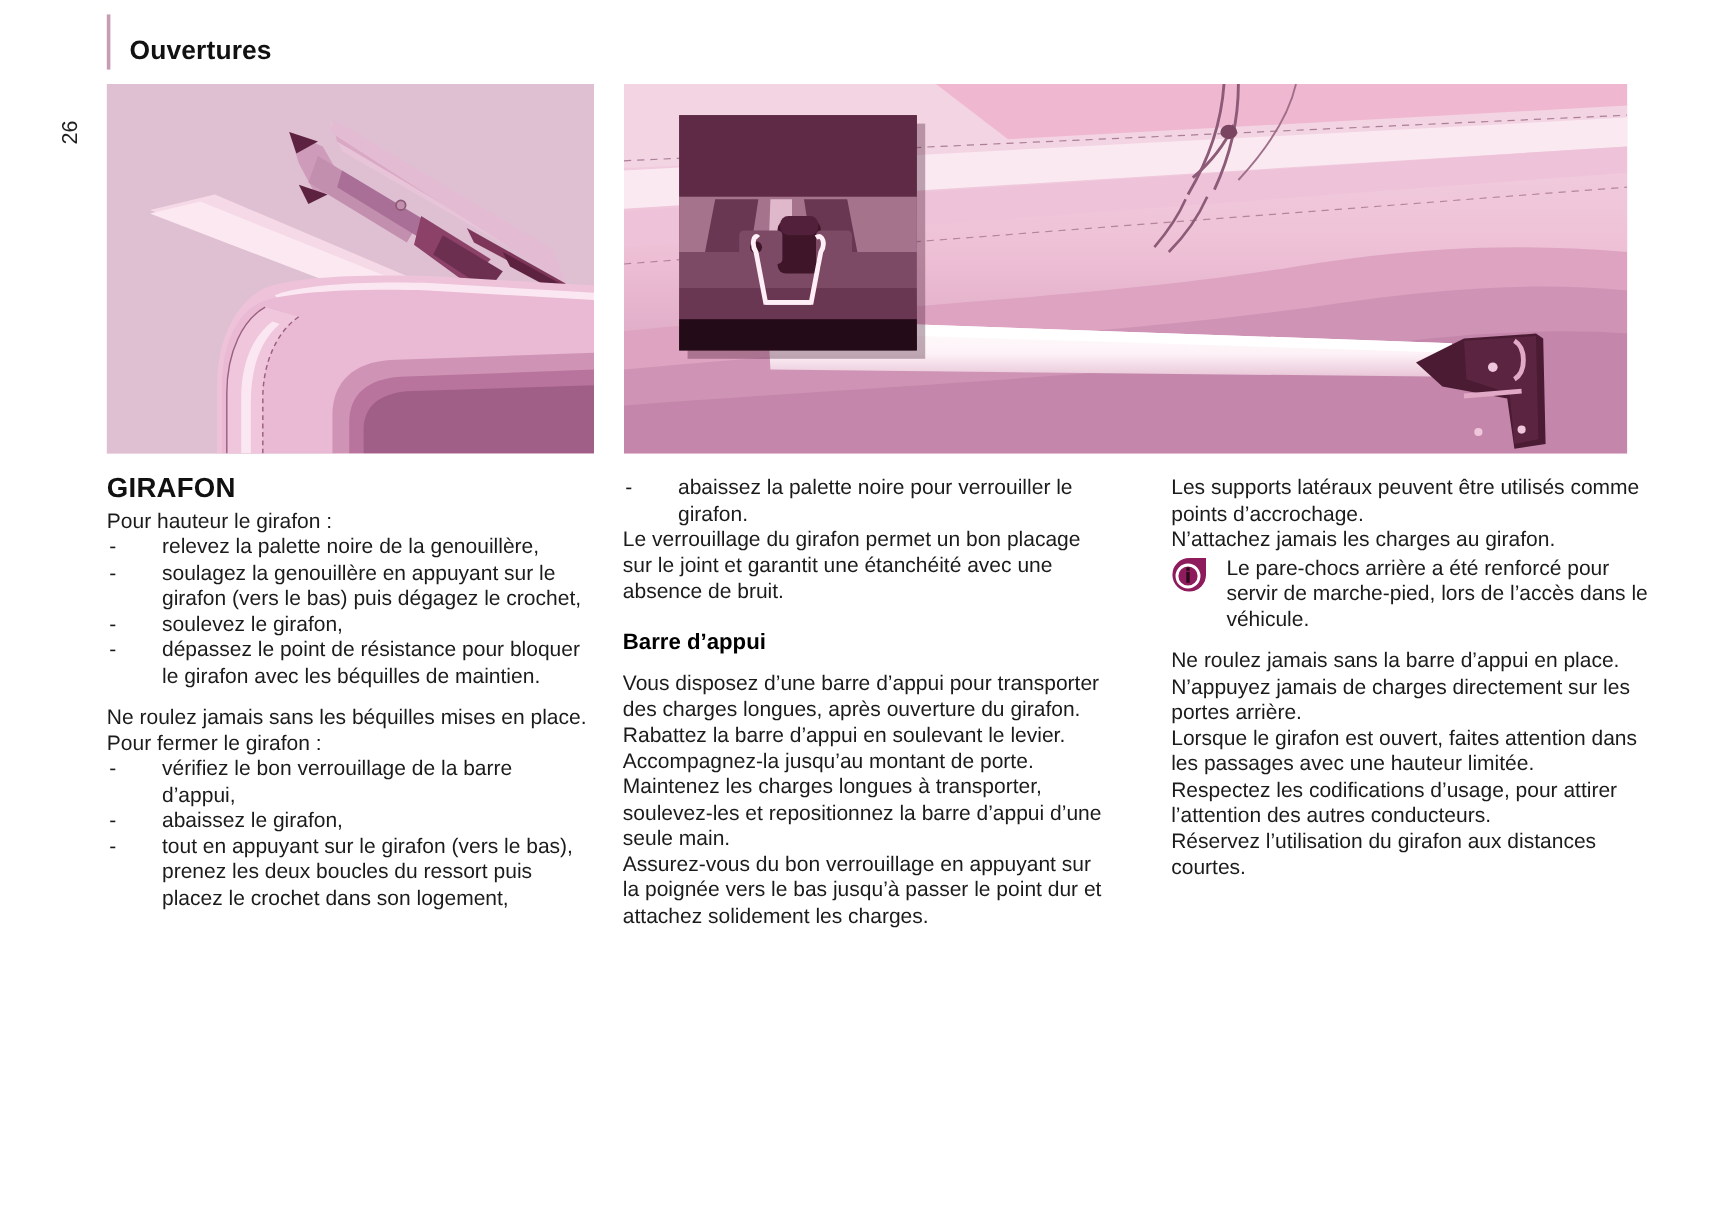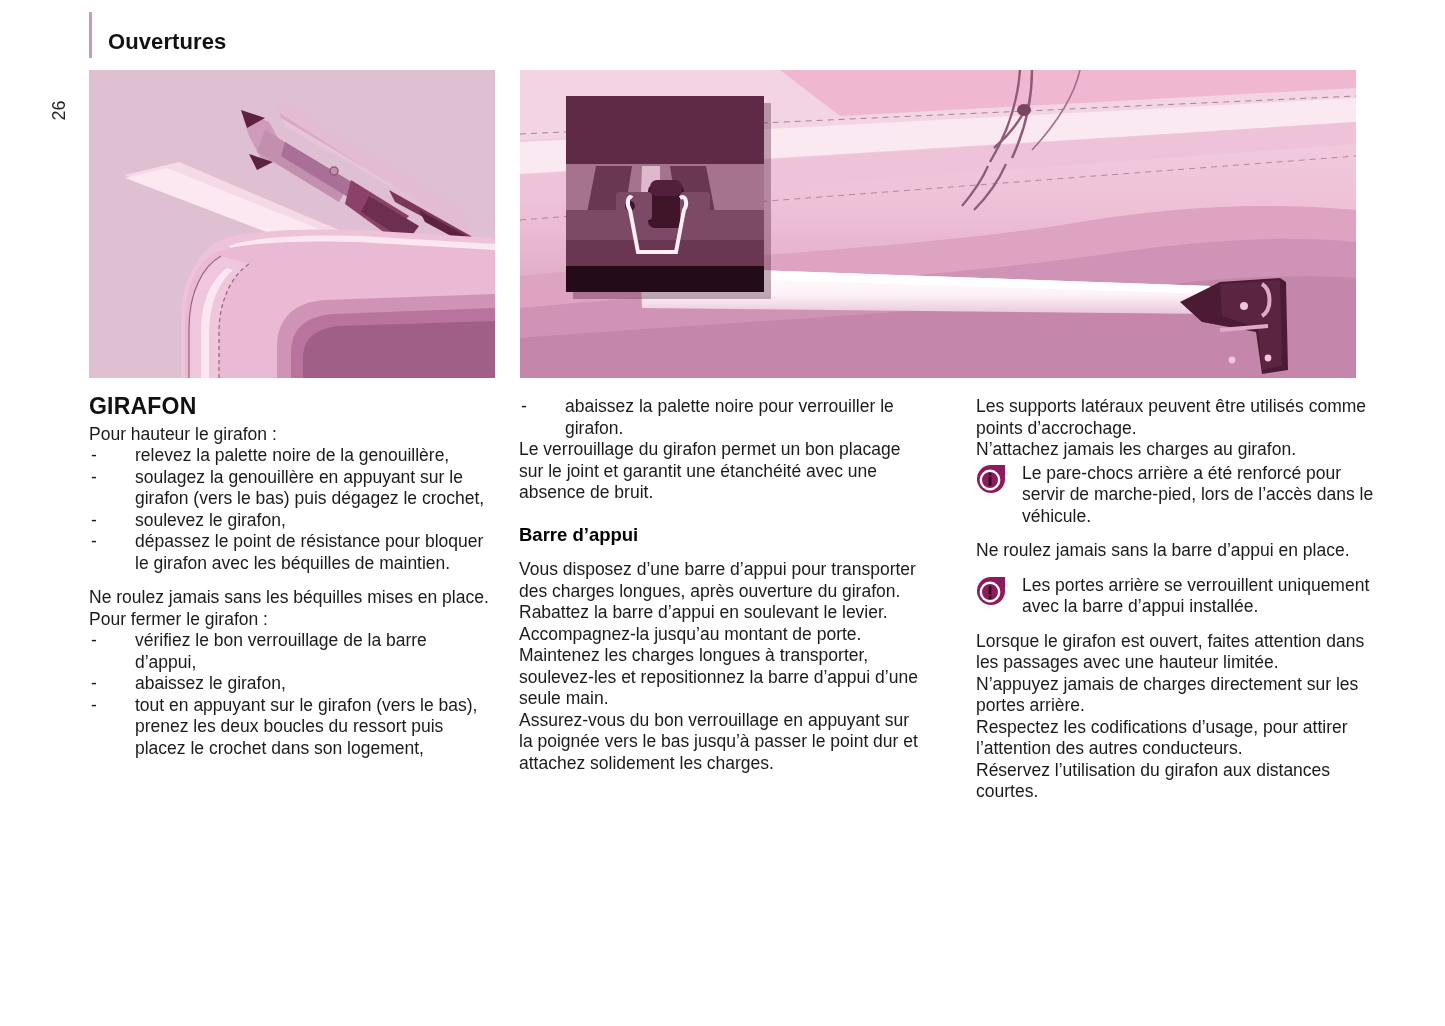--- a/index.html
+++ b/index.html
@@ -310,29 +310,18 @@
         <circle cx="14" cy="16" r="9.2" fill="none" stroke="#ffffff" stroke-width="2.4"></circle>
         <rect x="12.6" y="12.6" width="2.8" height="9" fill="#2b0a1c"></rect>
         <rect x="12.6" y="8.8" width="2.8" height="2.8" fill="#2b0a1c"></rect>
       </svg>
     </span>
     <span class="callout-text">Le pare-chocs arrière a été renforcé pour servir de marche-pied, lors de l’accès dans le véhicule.</span>
   </div>
 
   <p class="para spaced">Ne roulez jamais sans la barre d’appui en place.</p>
 
-  <div class="callout" style="margin-top:13px;">
-    <span class="callout-icon">
-      <svg viewBox="0 0 30 30">
-        <path d="M15 1 A14 14 0 1 0 15 29 A14 14 0 0 0 29 15 L29 1 Z" fill="#8e1b5c"></path>
-        <circle cx="14" cy="16" r="9.2" fill="none" stroke="#ffffff" stroke-width="2.4"></circle>
-        <rect x="12.6" y="9.6" width="2.8" height="9" fill="#2b0a1c"></rect>
-        <rect x="12.6" y="20.2" width="2.8" height="2.8" fill="#2b0a1c"></rect>
-      </svg>
-    </span>
-    <span class="callout-text">Les portes arrière se verrouillent uniquement avec la barre d’appui installée.</span>
-  </div>
-
+
+  <p class="para">N’appuyez jamais de charges directement sur les portes arrière.</p>
   <p class="para spaced">Lorsque le girafon est ouvert, faites attention dans les passages avec une hauteur limitée.</p>
-  <p class="para">N’appuyez jamais de charges directement sur les portes arrière.</p>
   <p class="para">Respectez les codifications d’usage, pour attirer l’attention des autres conducteurs.</p>
   <p class="para">Réservez l’utilisation du girafon aux distances courtes.</p>
 </div>
 
 </body></html>

